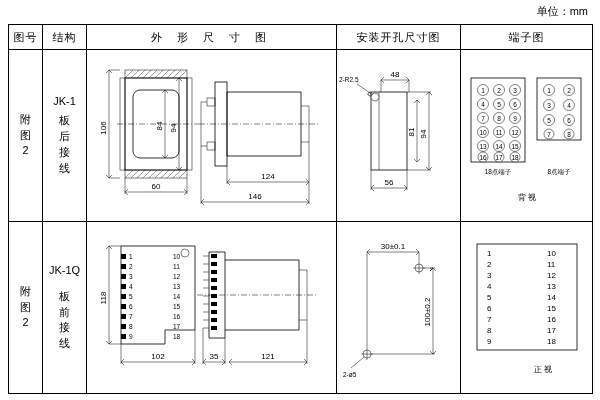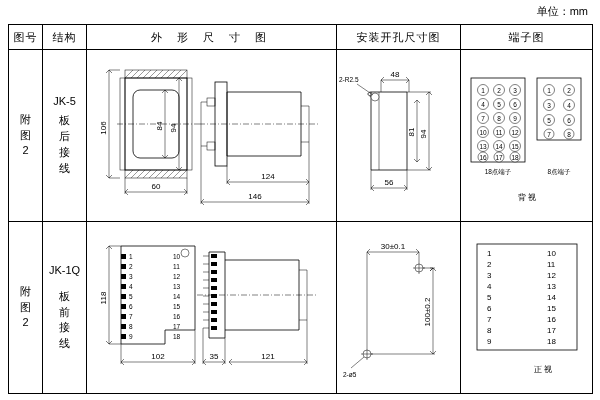--- a/index.html
+++ b/index.html
@@ -98,21 +98,21 @@
     <tr style="height:172px;">
       <td>
         <div class="vert">
           <span>附</span>
           <span>图</span>
           <span>2</span>
         </div>
       </td>
       <td>
         <div class="vert">
-          <span style="margin-bottom:3px;">JK-5</span>
+          <span style="margin-bottom:3px;">JK-1</span>
           <span>板</span>
           <span>后</span>
           <span>接</span>
           <span>线</span>
         </div>
       </td>
 
       <td>
         <div class="cellbox">
         <svg width="250" height="170" viewBox="0 0 250 170">

